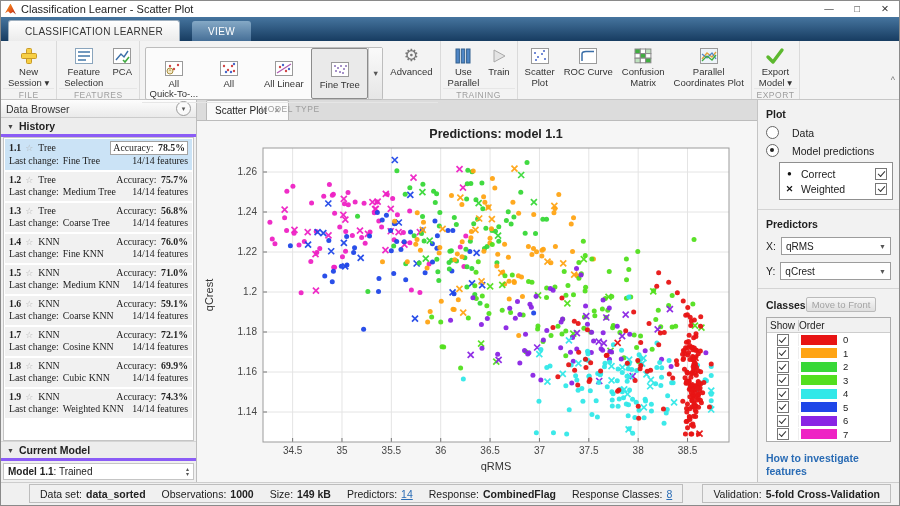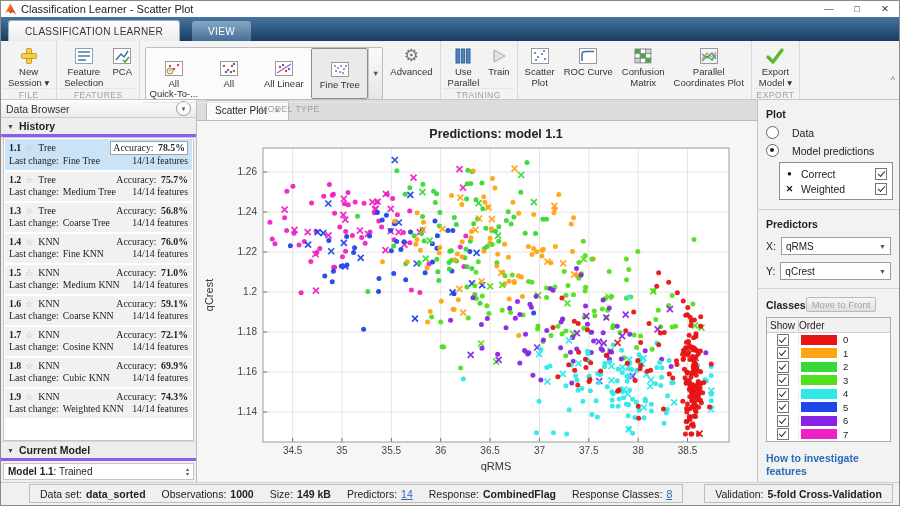--- a/index.html
+++ b/index.html
@@ -104,21 +104,21 @@
   .ct-head{display:flex;background:#f1f1f1;border-bottom:1px solid #cdcdcd;font-size:10px;height:14px;align-items:center;}
   .ct-c1{width:32px;text-align:center;border-right:1px solid #cdcdcd;box-sizing:border-box;}
   .ct-c2{flex:1;text-align:left;}
   .ct-row{display:flex;align-items:center;height:13.5px;}
   .ct-row .cbc{width:32px;display:flex;justify-content:center;border-right:1px solid #eee;box-sizing:border-box;}
   .swatch{width:36px;height:10px;margin:0 6px 0 2px;flex:none;}
   .ct-lab{font-size:9.5px;color:#222;}
   .rp-link{color:#2a6cb5;font-weight:bold;font-size:10.5px;margin-top:10px;line-height:13px;}
   
   .statusbar{height:22px;background:#f0f0f0;border-top:1px solid #cdcdcd;display:flex;align-items:center;
-             padding:0 8px 0 28px;gap:21px;box-sizing:border-box;}
+             padding:0 8px 0 28px;gap:0;box-sizing:border-box;justify-content:space-between;}
   .sb-box{border:1px solid #bdbdbd;height:17px;display:flex;align-items:center;padding:0 10px;gap:16px;white-space:nowrap;}
   .sb-item{display:flex;gap:4px;font-size:10.5px;color:#222;}
   .sb-item b{font-weight:bold;}
   .sb-link{color:#2a6cb5;text-decoration:underline;}
   svg text{font-family:"Liberation Sans",sans-serif;}
 </style>
 </head>
 <body>
 
 <div class="app">

